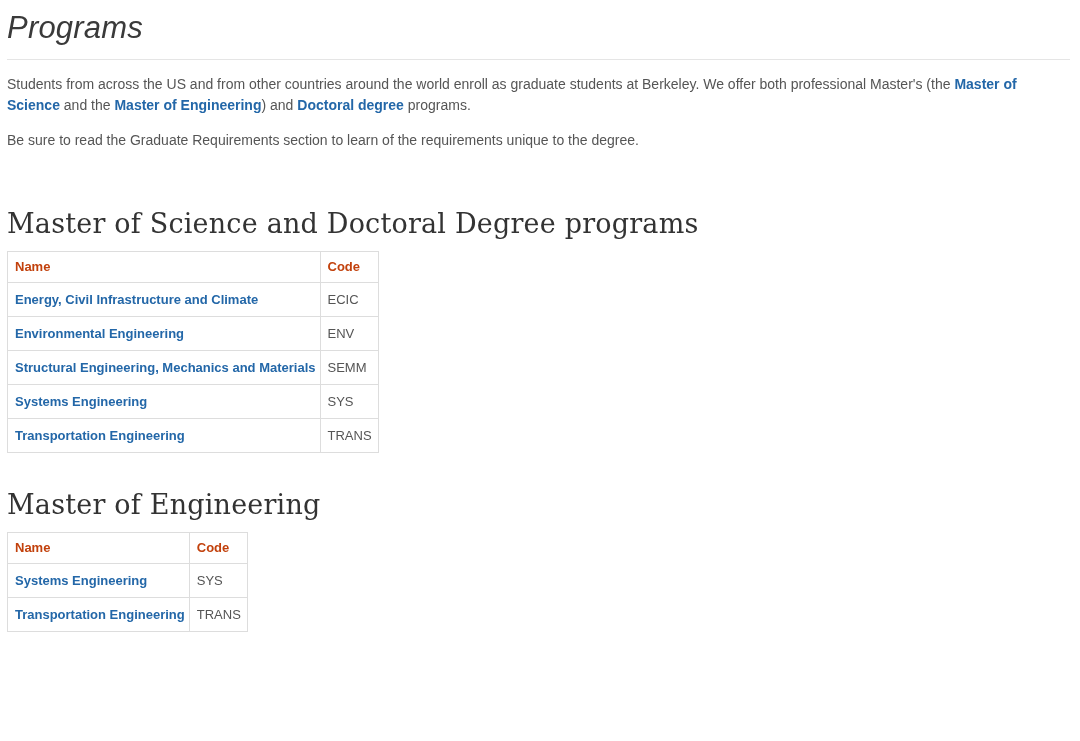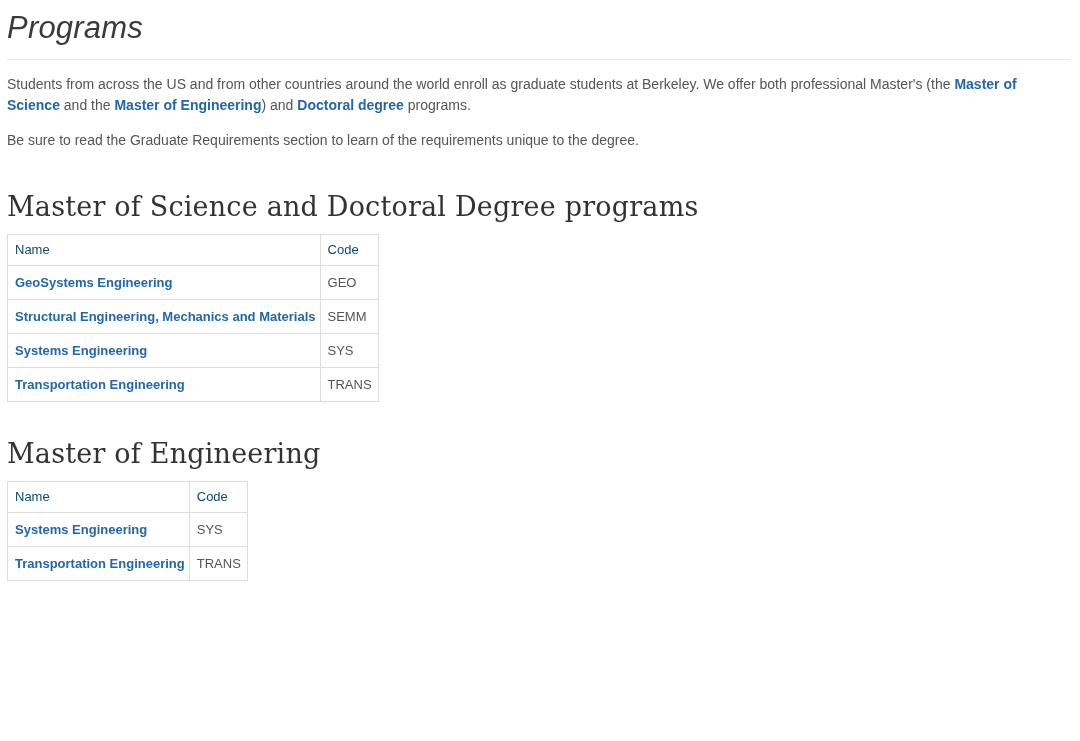--- a/index.html
+++ b/index.html
@@ -41,40 +41,40 @@
     color:var(--link);
     font-weight:700;
     text-decoration:none;
   }
 
   .section-heading{
     font-family:"DejaVu Serif","Liberation Serif",serif;
     font-weight:400;
     font-size:27px;
     color:#333333;
-    margin:40px 0 12px 0;
+    margin:57px 0 12px 0;
     letter-spacing:.2px;
   }
   .section-heading.second{margin-top:36px;}
 
   table.programs{
     border-collapse:collapse;
     table-layout:fixed;
     font-size:13px;
   }
   table.programs th, table.programs td{
     border:1px solid var(--border);
     text-align:left;
     vertical-align:middle;
     white-space:nowrap;
     overflow:hidden;
   }
   table.programs th{
-    color:#0c4a6e;
-    font-weight:400;
+    color:#c2410c;
+    font-weight:700;
     padding:7px 7px 8px 7px;
   }
   table.programs td{
     padding:9px 4px 9px 7px;
   }
   td.code-cell{
     color:#555555;
     padding:9px 7px;
   }
   .t1 .col-name{width:297px;}
@@ -101,22 +101,26 @@
         <col class="col-code">
       </colgroup>
     <thead>
       <tr>
         <th>Name</th>
         <th>Code</th>
       </tr>
     </thead>
     <tbody>
         <tr>
-          <td class="name-cell"><a href="#" class="prog-link">GeoSystems Engineering</a></td>
-          <td class="code-cell">GEO</td>
+          <td class="name-cell"><a href="#" class="prog-link">Energy, Civil Infrastructure and Climate</a></td>
+          <td class="code-cell">ECIC</td>
+        </tr>
+        <tr>
+          <td class="name-cell"><a href="#" class="prog-link">Environmental Engineering</a></td>
+          <td class="code-cell">ENV</td>
         </tr>
         <tr>
           <td class="name-cell"><a href="#" class="prog-link">Structural Engineering, Mechanics and Materials</a></td>
           <td class="code-cell">SEMM</td>
         </tr>
         <tr>
           <td class="name-cell"><a href="#" class="prog-link">Systems Engineering</a></td>
           <td class="code-cell">SYS</td>
         </tr>
         <tr>

